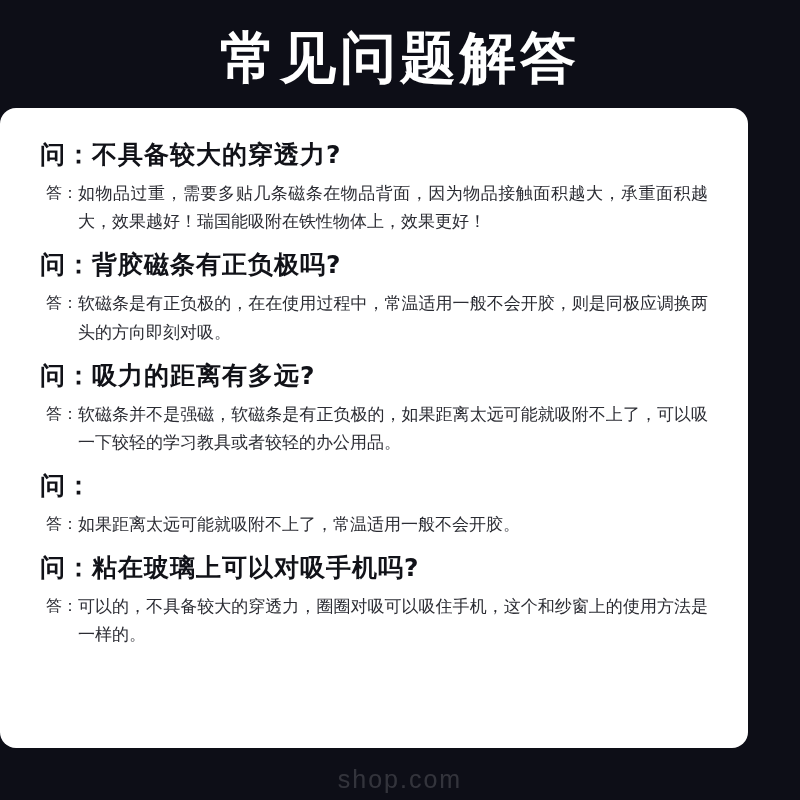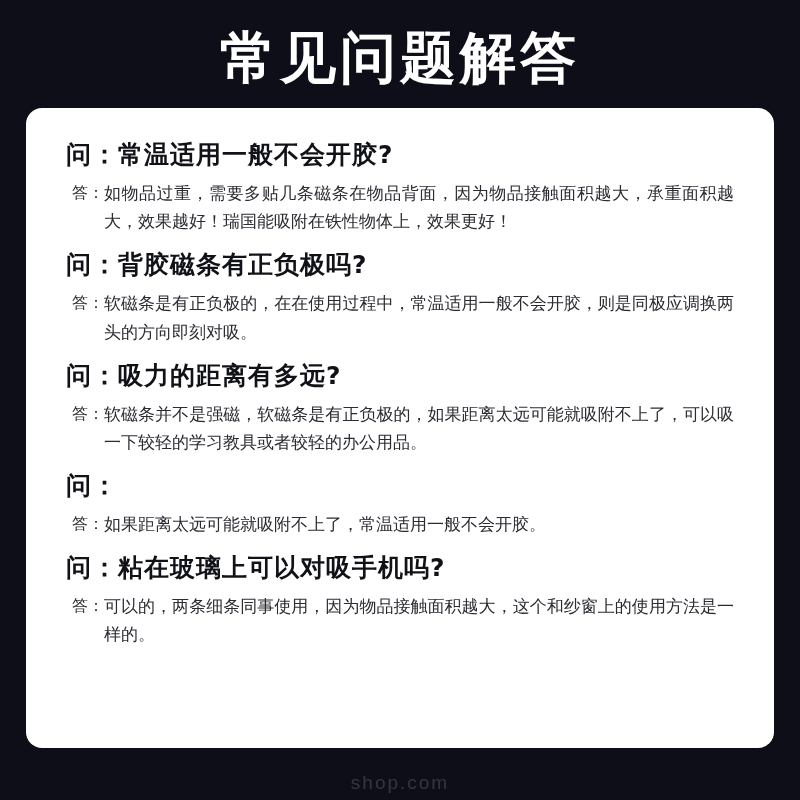--- a/index.html
+++ b/index.html
@@ -15,21 +15,20 @@
     position: relative;
   }
   .page {
     width: 800px;
     height: 800px;
     background: #0d0e17;
     position: relative;
     box-sizing: border-box;
     display: flex;
     flex-direction: column;
-    align-items: center;
   }
   .title {
     color: #ffffff;
     font-size: 56px;
     font-weight: bold;
     letter-spacing: 4px;
     margin-top: 26px;
     margin-bottom: 18px;
     text-align: center;
     font-family: "DejaVu Sans", "Liberation Sans", sans-serif;
@@ -85,41 +84,41 @@
     flex: 1 1 auto;
     text-align: justify;
   }
   .watermark {
     position: absolute;
     left: 0;
     right: 0;
     bottom: 6px;
     text-align: center;
     color: rgba(255,255,255,0.16);
-    font-size: 19px;
+    font-size: 25px;
     letter-spacing: 2px;
     font-family: "Liberation Sans", sans-serif;
     pointer-events: none;
     user-select: none;
   }
 </style>
 </head>
 <body>
 
 <div class="page">
 
   <div class="title">常见问题解答</div>
 
   <div class="card">
     <div class="faq-list">
 
       <div class="faq-item">
         <div class="faq-q">
           <span class="q-label">问：</span>
-          <span class="q-text">常温适用一般不会开胶?</span>
+          <span class="q-text">不具备较大的穿透力?</span>
         </div>
         <div class="faq-a">
           <span class="a-label">答：</span>
           <span class="a-text">如物品过重，需要多贴几条磁条在物品背面，因为物品接触面积越大，承重面积越大，效果越好！瑞国能吸附在铁性物体上，效果更好！</span>
         </div>
       </div>
 
       <div class="faq-item">
         <div class="faq-q">
           <span class="q-label">问：</span>
@@ -152,21 +151,21 @@
         </div>
       </div>
 
       <div class="faq-item">
         <div class="faq-q">
           <span class="q-label">问：</span>
           <span class="q-text">粘在玻璃上可以对吸手机吗?</span>
         </div>
         <div class="faq-a">
           <span class="a-label">答：</span>
-          <span class="a-text">可以的，两条细条同事使用，因为物品接触面积越大，这个和纱窗上的使用方法是一样的。</span>
+          <span class="a-text">可以的，不具备较大的穿透力，圈圈对吸可以吸住手机，这个和纱窗上的使用方法是一样的。</span>
         </div>
       </div>
 
     </div>
   </div>
 
   <div class="watermark">shop.com</div>
 
 </div>
 

